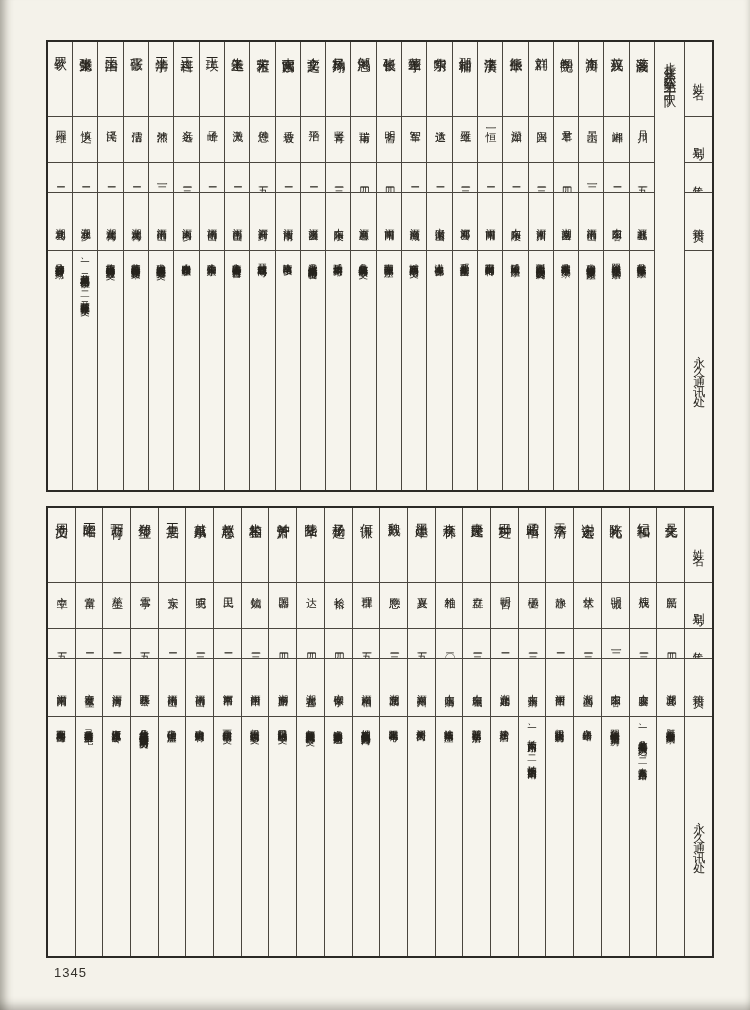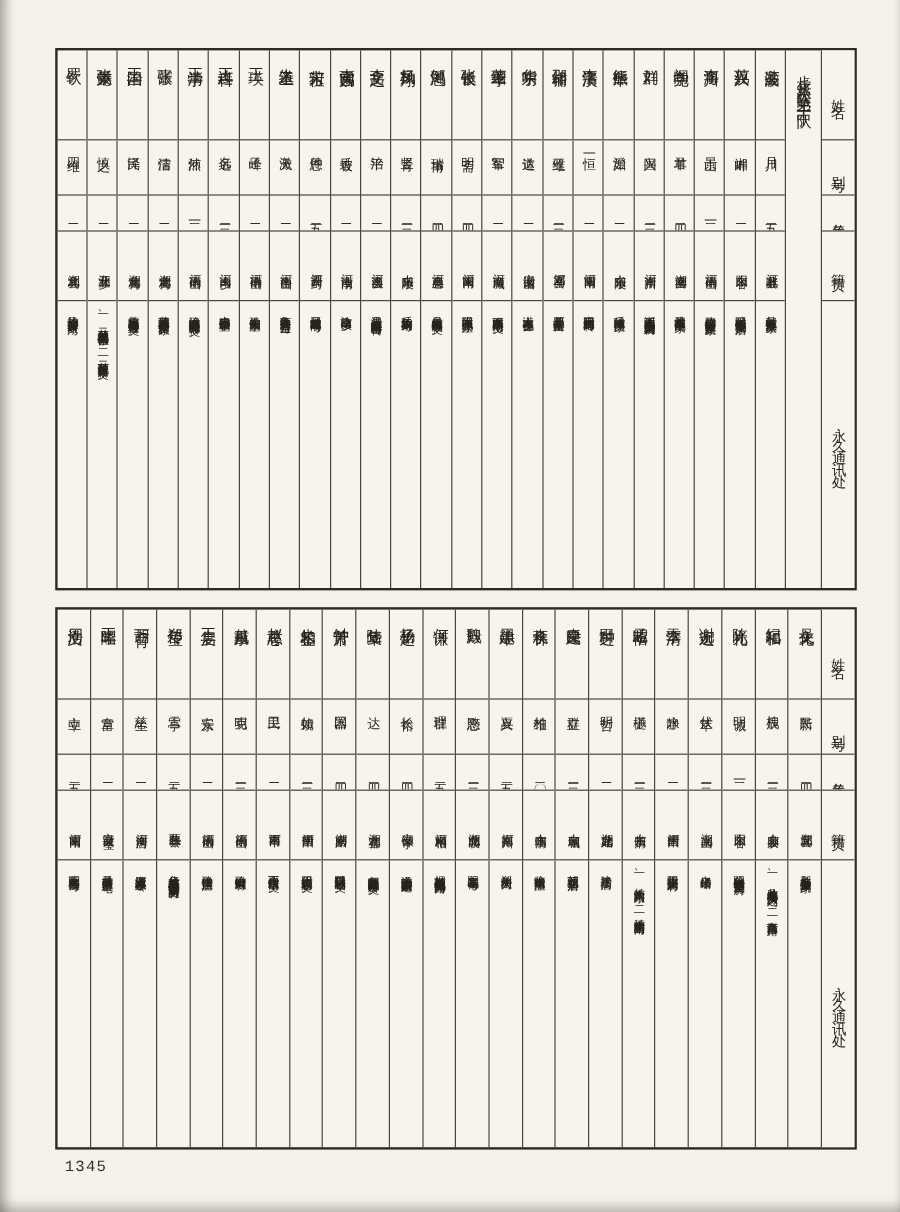--- a/index.html
+++ b/index.html
@@ -49,21 +49,21 @@
   .label-col .c-native { font-size:12px; letter-spacing:3px;  justify-content:center; }
   .label-col .c-addr   { font-size:12px; letter-spacing:10px; justify-content:center; padding:0; }
 
   .c-title {
     flex:1 1 0; writing-mode:vertical-rl; text-orientation:upright;
     display:flex; justify-content:flex-start; align-items:center;
     font-size:12.5px; letter-spacing:3px; padding-top:10px; color:#26231d;
   }
   .page-num {
     position:absolute; left:54px; bottom:30px;
-    font-family:Liberation Mono, monospace;
+    font-family:Liberation Sans, sans-serif;
     font-size:13px; color:#33302a; letter-spacing:1px;
   }
 </style>
 </head>
 <body>
 
 <div class="page">
   <div class="tables">
 
     <div class="vtable" id="top-table">

